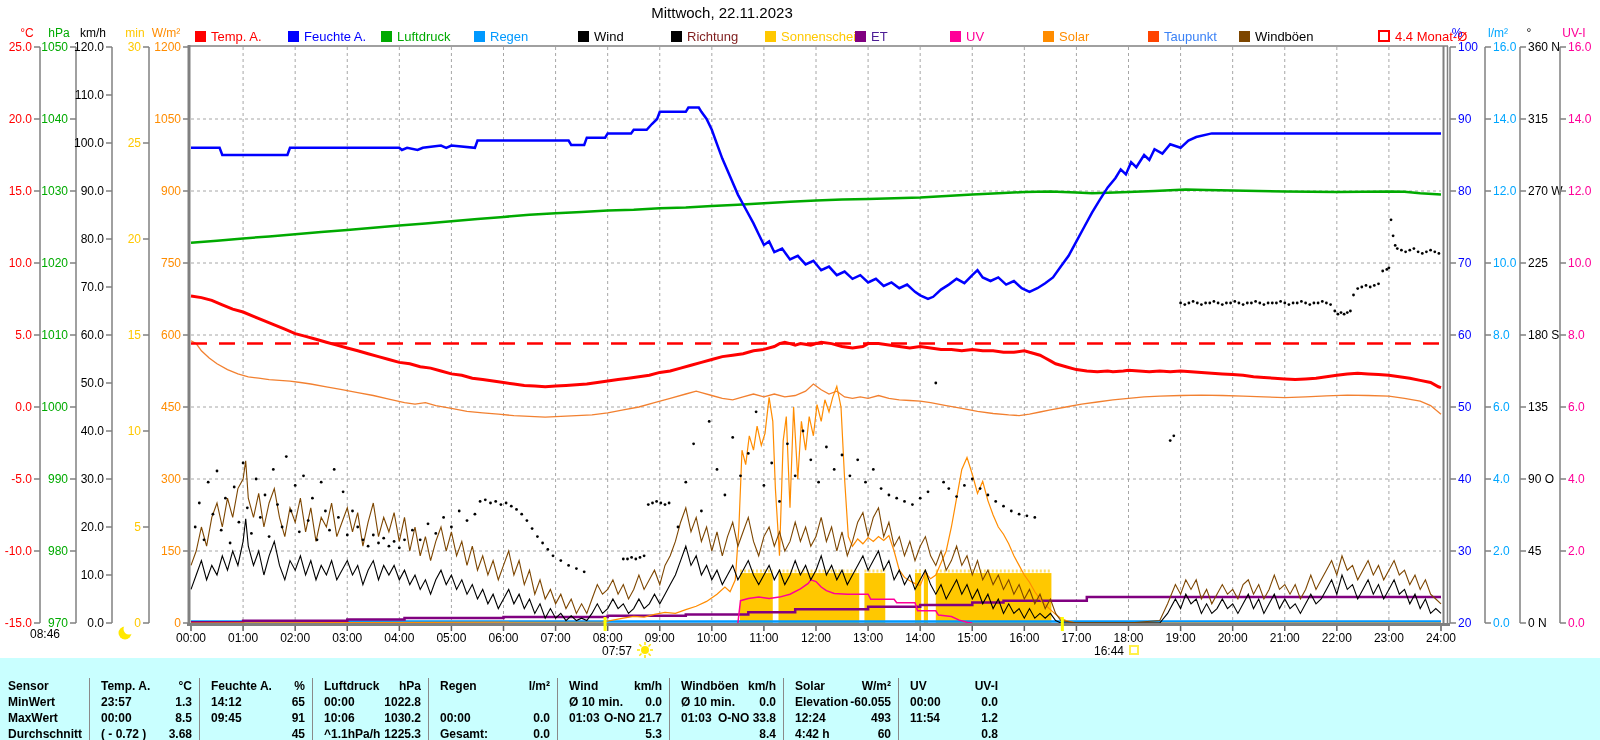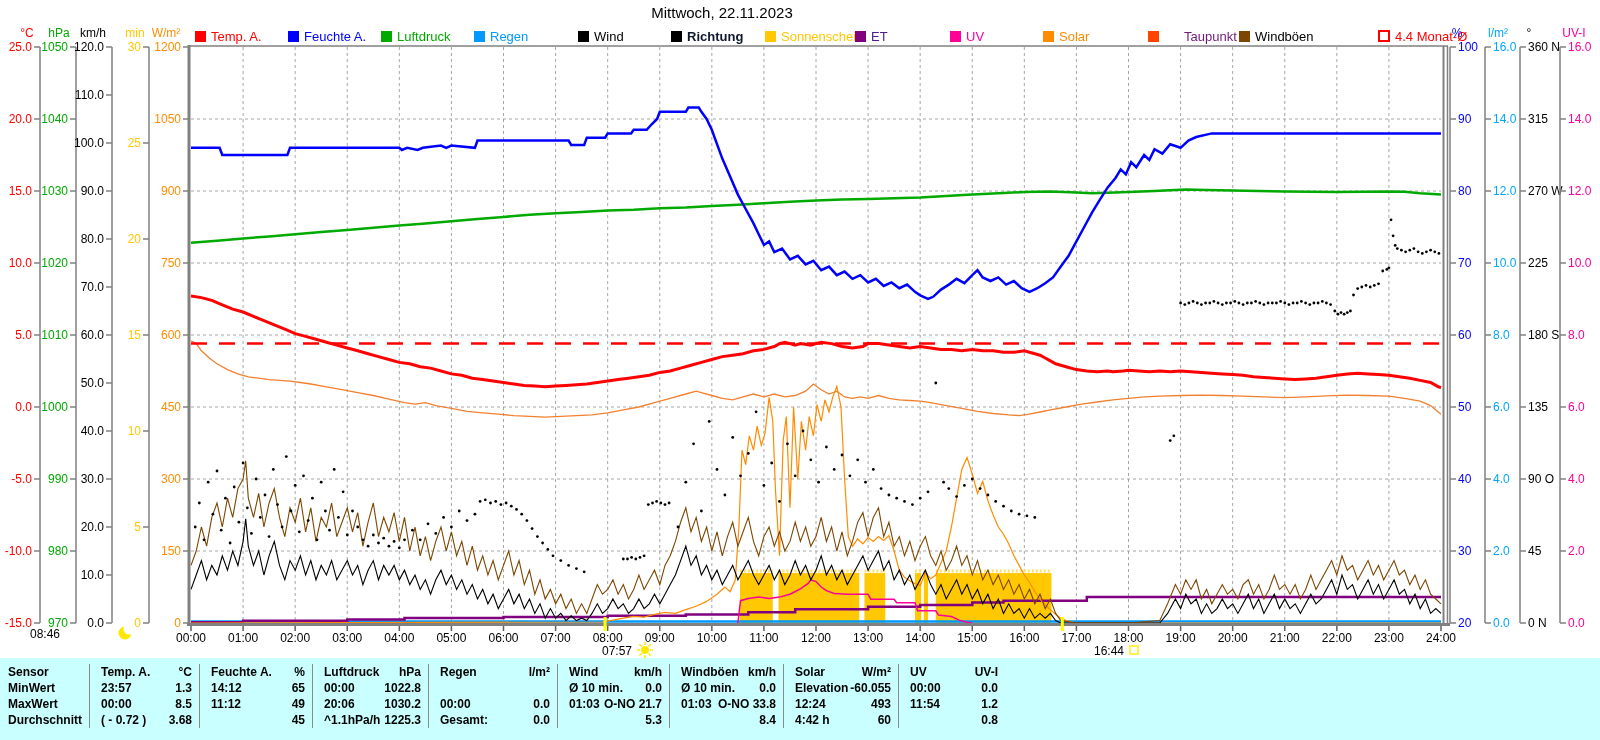--- a/index.html
+++ b/index.html
@@ -7,43 +7,43 @@
   .stage{position:relative;width:1444px;height:740px;background:#fff;}
   .title{position:absolute;top:4px;left:0;width:100%;text-align:center;font-size:15px;color:#000;}
   #legend{position:absolute;top:0;left:0;width:1600px;height:46px;}
   .legend-item{position:absolute;top:29px;height:14px;font-size:13px;white-space:nowrap;}
   .legend-item .sq{display:inline-block;width:11px;height:11px;margin-right:5px;vertical-align:-1px;}
   #chart-svg{position:absolute;left:0;top:0;}
   #chart-svg text{font-family:"Liberation Sans",sans-serif;}
   .stats{position:absolute;left:0;top:658px;width:1600px;height:82px;background:#C9FFFF;
     font-weight:bold;font-size:12px;color:#000;display:grid;
     grid-template-columns:89px 110px 113px 116px 129px 112px 114px 115px 107px 1fr;
-    grid-auto-rows:16px;padding-top:6px;box-sizing:border-box;}
+    grid-auto-rows:16px;padding-top:20px;box-sizing:border-box;}
   .stats .c{display:flex;justify-content:space-between;align-items:center;
     padding:0 7px 0 11px;line-height:16px;overflow:hidden;white-space:nowrap;}
   .stats .c.bl{border-left:1px solid #8a8a8a;}
   .stats .c.lab{padding-left:8px;justify-content:flex-start;}
 </style>
 </head>
 <body>
 
 <div class="stage">
   <div class="title">Mittwoch, 22.11.2023</div>
   <div id="legend">
       <div class="legend-item" style="left: 195px;"><span class="sq" style="background: rgb(255, 0, 0);"></span><span style="color: rgb(255, 0, 0);">Temp. A.</span></div>
       <div class="legend-item" style="left: 288px;"><span class="sq" style="background: rgb(0, 0, 255);"></span><span style="color: rgb(0, 0, 255);">Feuchte A.</span></div>
       <div class="legend-item" style="left: 381px;"><span class="sq" style="background: rgb(0, 170, 0);"></span><span style="color: rgb(0, 170, 0);">Luftdruck</span></div>
       <div class="legend-item" style="left: 474px;"><span class="sq" style="background: rgb(0, 153, 255);"></span><span style="color: rgb(0, 153, 255);">Regen</span></div>
       <div class="legend-item" style="left: 578px;"><span class="sq" style="background: rgb(0, 0, 0);"></span><span style="color: rgb(0, 0, 0);">Wind</span></div>
-      <div class="legend-item" style="left: 671px;"><span class="sq" style="background: rgb(0, 0, 0);"></span><span style="color: #0f172a; font-weight: bold;">Richtung</span></div>
+      <div class="legend-item" style="left: 671px;"><span class="sq" style="background: rgb(0, 0, 0);"></span><span style="color: #7f1d1d;">Richtung</span></div>
       <div class="legend-item" style="left: 765px;"><span class="sq" style="background: rgb(255, 200, 0);"></span><span style="color: rgb(255, 200, 0);">Sonnenschein</span></div>
       <div class="legend-item" style="left: 855px;"><span class="sq" style="background: rgb(128, 0, 128);"></span><span style="color: #4c1d95;">ET</span></div>
       <div class="legend-item" style="left: 950px;"><span class="sq" style="background: rgb(255, 0, 152);"></span><span style="color: rgb(255, 0, 152);">UV</span></div>
       <div class="legend-item" style="left: 1043px;"><span class="sq" style="background: rgb(255, 140, 0);"></span><span style="color: rgb(255, 140, 0);">Solar</span></div>
-      <div class="legend-item" style="left: 1148px;"><span class="sq" style="background: rgb(255, 68, 0);"></span><span style="color: #701a75; margin-left: 20px;">Taupunkt</span></div>
+      <div class="legend-item" style="left: 1148px;"><span class="sq" style="background: rgb(255, 68, 0);"></span><span style="color: #3b82f6;">Taupunkt</span></div>
       <div class="legend-item" style="left: 1239px;"><span class="sq" style="background: rgb(125, 70, 0);"></span><span style="color: rgb(0, 0, 0);">Windböen</span></div>
       <div class="legend-item" style="left: 1378px;"><span class="sq" style="background: rgb(255, 255, 255); border: 2px solid rgb(255, 0, 0); width: 8px; height: 8px;"></span><span style="color: rgb(255, 0, 0);">4.4 Monat-Ø</span></div>
     </div>
   <svg id="chart-svg" width="1600" height="740" viewBox="0 0 1600 740">
       <line x1="243.08333333333331" y1="47" x2="243.08333333333331" y2="623" stroke="#A6A6A6" stroke-dasharray="3 3"></line>
       <line x1="295.16666666666663" y1="47" x2="295.16666666666663" y2="623" stroke="#A6A6A6" stroke-dasharray="3 3"></line>
       <line x1="347.25" y1="47" x2="347.25" y2="623" stroke="#A6A6A6" stroke-dasharray="3 3"></line>
       <line x1="399.3333333333333" y1="47" x2="399.3333333333333" y2="623" stroke="#A6A6A6" stroke-dasharray="3 3"></line>
       <line x1="451.4166666666667" y1="47" x2="451.4166666666667" y2="623" stroke="#A6A6A6" stroke-dasharray="3 3"></line>
       <line x1="503.5" y1="47" x2="503.5" y2="623" stroke="#A6A6A6" stroke-dasharray="3 3"></line>
@@ -621,25 +621,25 @@
         <span>00:00</span>
         <span>0.0</span>
       </div>
       <div class="c "></div>
       <div class="c lab">MaxWert</div>
       <div class="c bl">
         <span>00:00</span>
         <span>8.5</span>
       </div>
       <div class="c bl">
-        <span>11:12</span>
-        <span>49</span>
-      </div>
-      <div class="c bl">
-        <span>20:06</span>
+        <span>09:45</span>
+        <span>91</span>
+      </div>
+      <div class="c bl">
+        <span>10:06</span>
         <span>1030.2</span>
       </div>
       <div class="c bl">
         <span>00:00</span>
         <span>0.0</span>
       </div>
       <div class="c bl">
         <span>01:03</span>
         <span>O-NO 21.7</span>
       </div>

